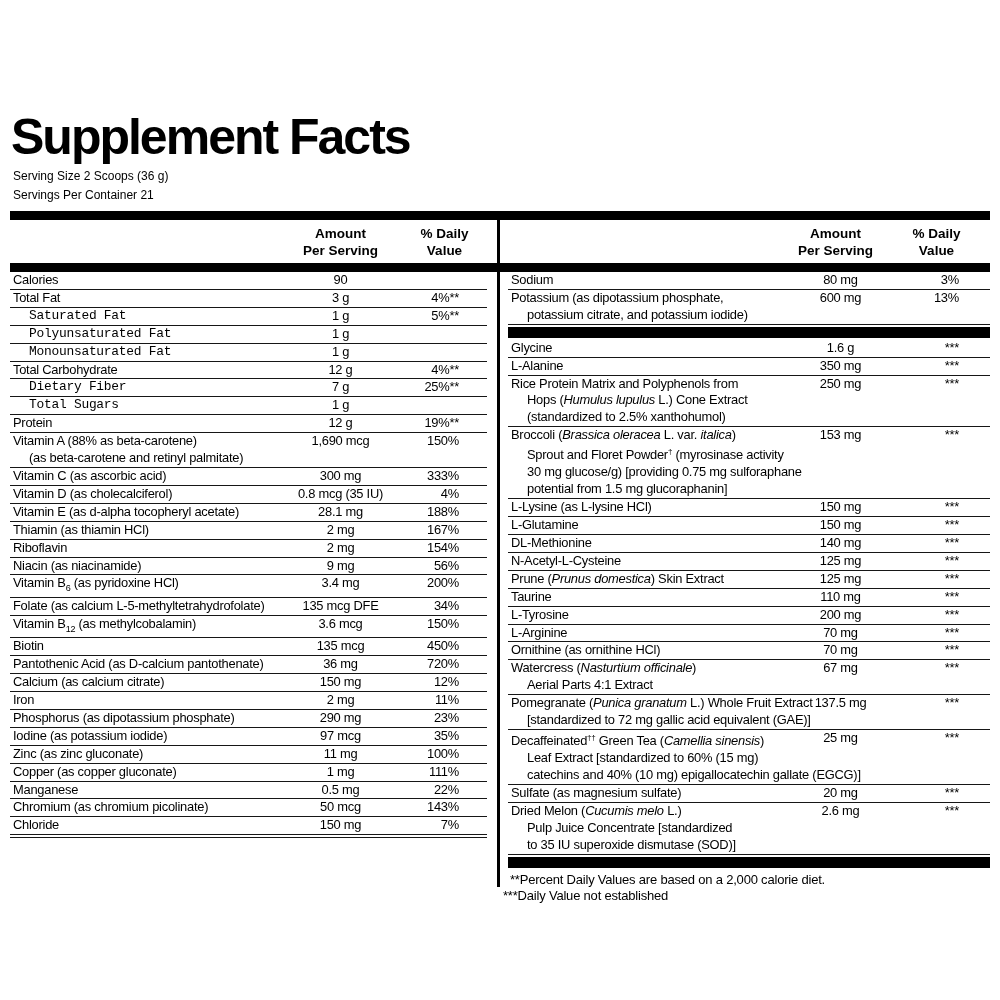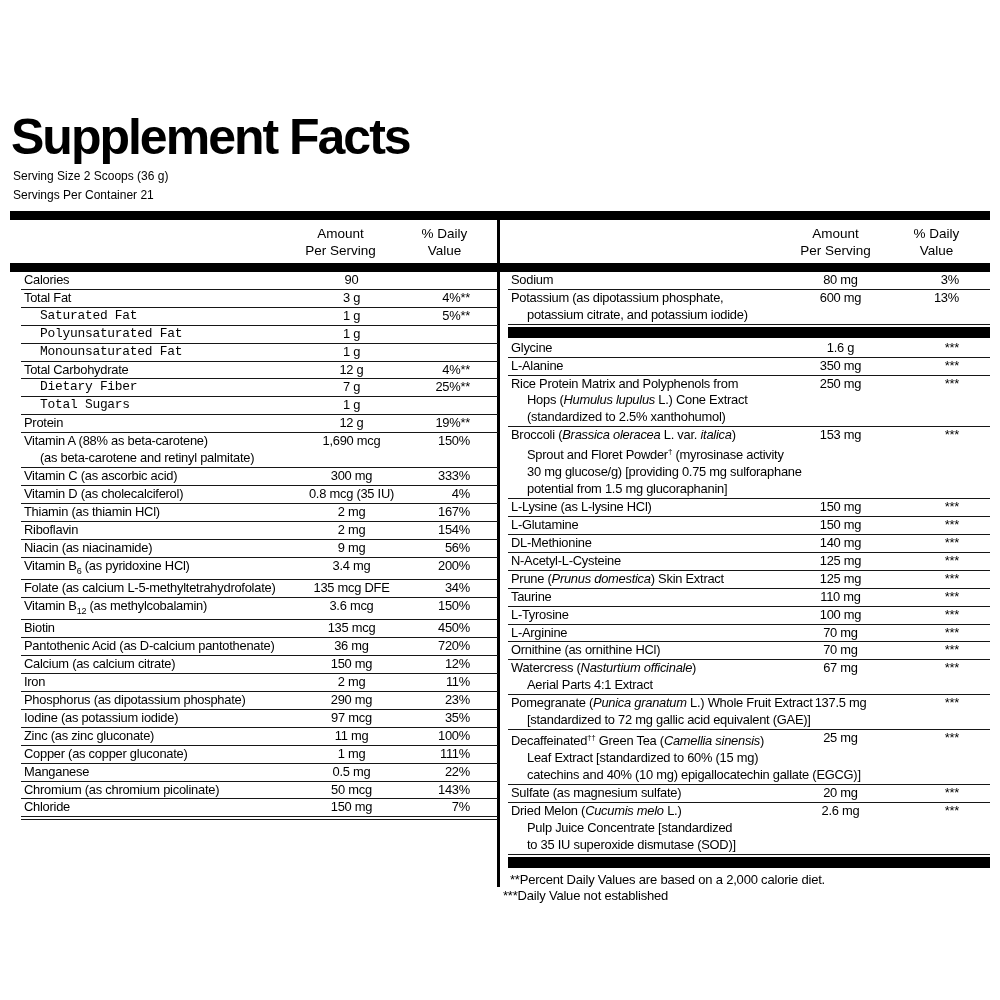--- a/index.html
+++ b/index.html
@@ -20,33 +20,33 @@
   }
   .bar {
     position:absolute; left:10px; width:980px; height:9px; background:#000;
   }
   .bar.top { top:211px; }
   .bar.under-header { top:263px; }
   .vdivider {
     position:absolute; left:497px; top:211px; width:3px; height:676px; background:#000;
   }
   .col-header {
-    position:absolute; top:225px; font-size:13.5px; font-weight:normal;
+    position:absolute; top:225px; font-size:13.5px; font-weight:bold;
     line-height:17px; text-align:center; white-space:nowrap;
   }
   .hdr-amount-left { left:258px; width:165px; }
   .hdr-dv-left     { left:387px; width:115px; }
   .hdr-amount-right{ left:753px; width:165px; }
   .hdr-dv-right    { left:879px; width:115px; }
 
   .rows {
     position:absolute; top:272px;
     font-size:12.9px; letter-spacing:-0.25px;
   }
-  .rows-left  { left:10px;  width:477px;margin-left:11px; }
+  .rows-left  { left:10px;  width:477px; }
   .rows-right { left:508px; width:482px; }
 
   .row { position:relative; border-bottom:1.4px solid #161616; }
   .row.thick-bottom { border-bottom:4px double #161616; }
   .ln { line-height:16.9px; white-space:nowrap; padding-left:3px; }
   .row.indent .ln.first { padding-left:19px;font-family:Liberation Mono, monospace; }
   .ln.cont { padding-left:19px; }
 
   .amt {
     position:absolute; top:0; line-height:16.9px;
@@ -165,20 +165,25 @@
         <div class="ln first">Vitamin C (as ascorbic acid)</div>
         <div class="amt">300 mg</div>
         <div class="dv">333%</div>
       </div>
       <div class="row">
         <div class="ln first">Vitamin D (as cholecalciferol)</div>
         <div class="amt">0.8 mcg (35 IU)</div>
         <div class="dv">4%</div>
       </div>
       <div class="row">
+        <div class="ln first">Vitamin E (as d-alpha tocopheryl acetate)</div>
+        <div class="amt">28.1 mg</div>
+        <div class="dv">188%</div>
+      </div>
+      <div class="row">
         <div class="ln first">Thiamin (as thiamin HCl)</div>
         <div class="amt">2 mg</div>
         <div class="dv">167%</div>
       </div>
       <div class="row">
         <div class="ln first">Riboflavin</div>
         <div class="amt">2 mg</div>
         <div class="dv">154%</div>
       </div>
       <div class="row">
@@ -320,21 +325,21 @@
         <div class="amt">125 mg</div>
         <div class="dv">***</div>
       </div>
       <div class="row">
         <div class="ln first">Taurine</div>
         <div class="amt">110 mg</div>
         <div class="dv">***</div>
       </div>
       <div class="row">
         <div class="ln first">L-Tyrosine</div>
-        <div class="amt">100 mg</div>
+        <div class="amt">200 mg</div>
         <div class="dv">***</div>
       </div>
       <div class="row">
         <div class="ln first">L-Arginine</div>
         <div class="amt">70 mg</div>
         <div class="dv">***</div>
       </div>
       <div class="row">
         <div class="ln first">Ornithine (as ornithine HCl)</div>
         <div class="amt">70 mg</div>

